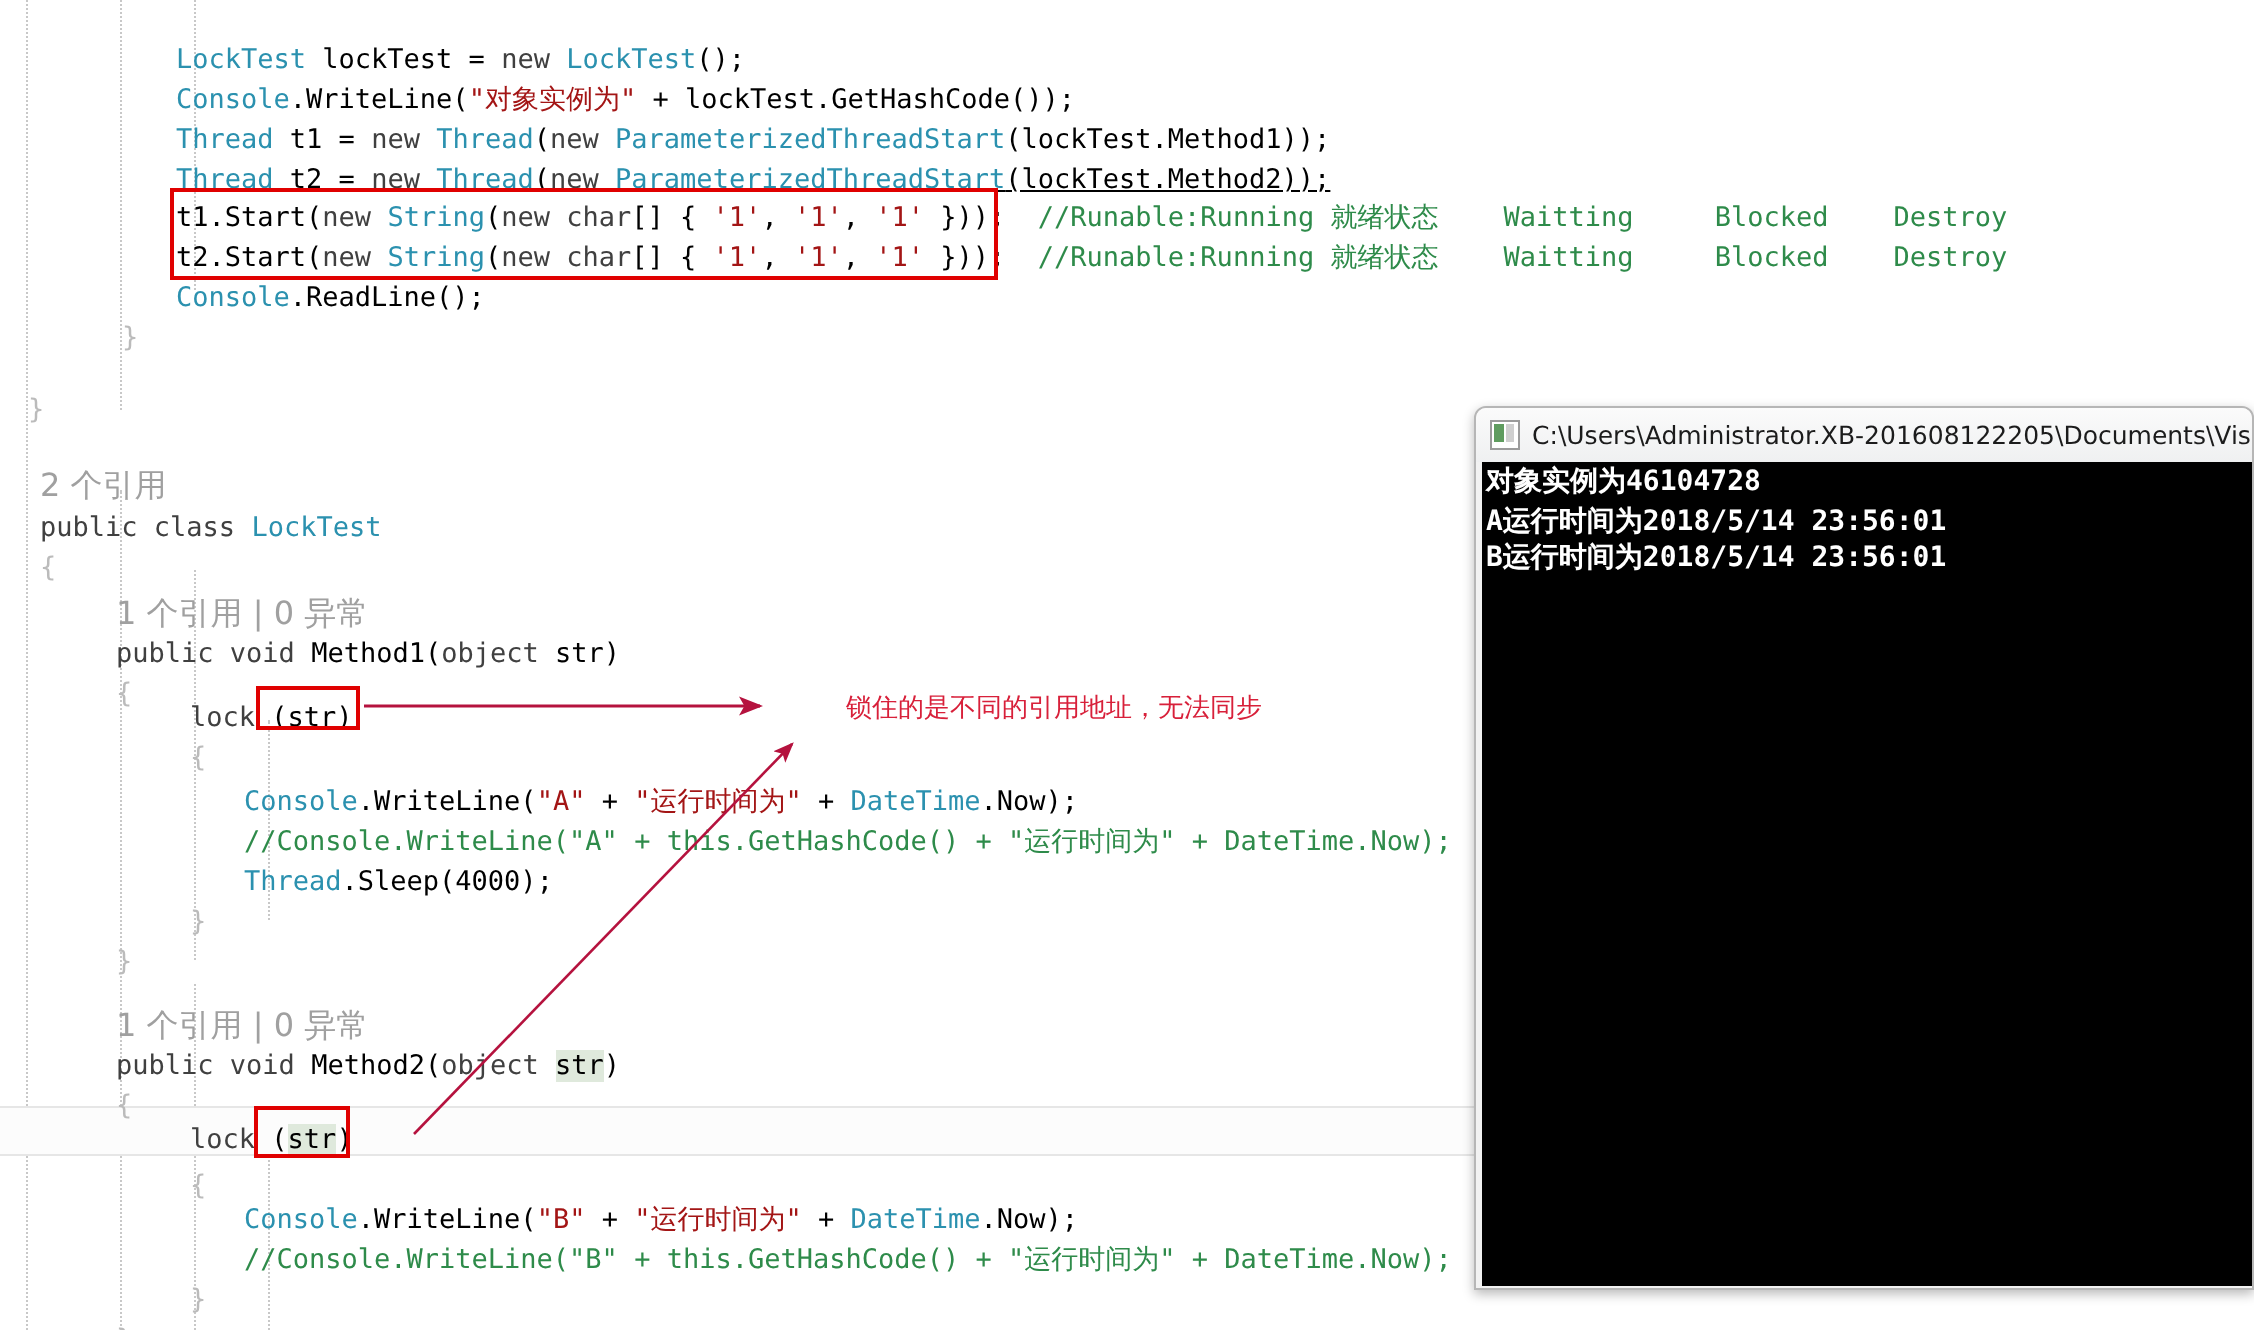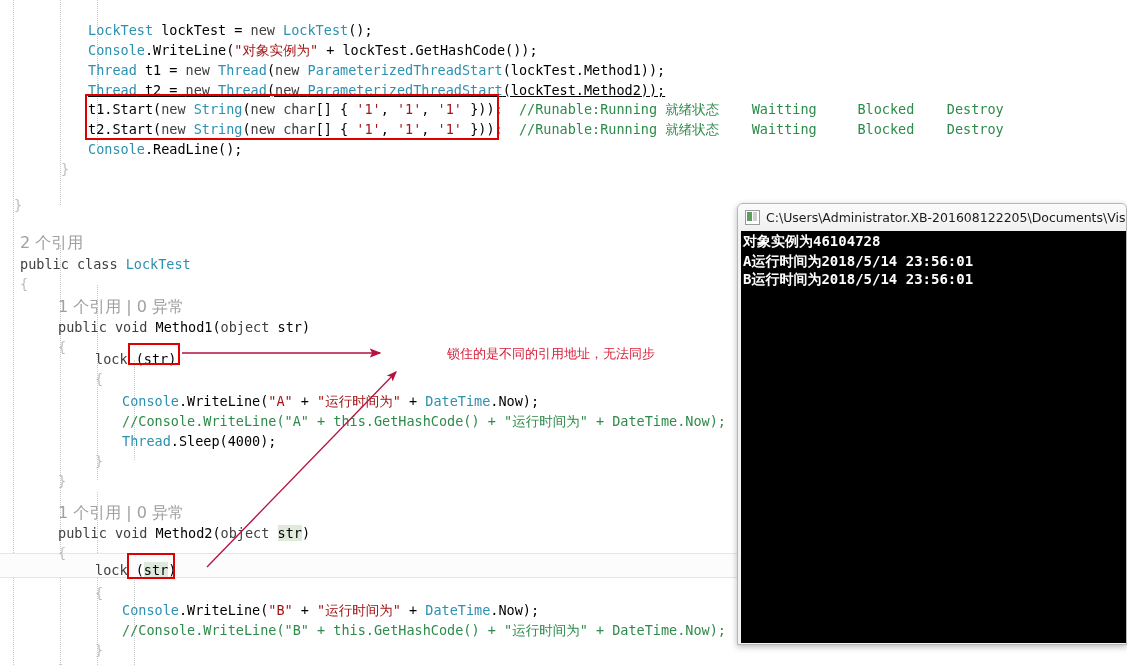--- a/index.html
+++ b/index.html
@@ -160,21 +160,21 @@
   <svg width="1127" height="665" style="position:absolute;left:0;top:0;pointer-events:none;">
     <defs>
       <marker id="ah" markerWidth="9" markerHeight="9" refX="7" refY="3.2" orient="auto">
         <path d="M0,0 L8,3.2 L0,6.4 L1.8,3.2 z" fill="#b5123e"></path>
       </marker>
     </defs>
     <line x1="182" y1="353" x2="380" y2="353" stroke="#b5123e" stroke-width="1.5" marker-end="url(#ah)"></line>
     <line x1="207" y1="567" x2="396" y2="372" stroke="#b5123e" stroke-width="1.3" marker-end="url(#ah)"></line>
   </svg>
 
-  <div class="anno-text" style="left:423px;top:345px;margin-left:24px;">锁住的是不同的引用地址，无法同步</div>
+  <div class="anno-text" style="left:423px;top:345px;">锁住的是不同的引用地址，无法同步</div>
 
   <div id="redboxes">
       <div class="redbox" style="left: 85px; top: 94px; width: 414px; height: 46px; border-color: rgb(224, 0, 0);"></div>
       <div class="redbox" style="left: 128px; top: 343px; width: 52px; height: 22px; border-color: rgb(224, 0, 0);"></div>
       <div class="redbox" style="left: 127px; top: 553px; width: 48px; height: 26px; border-color: rgb(224, 0, 0);"></div>
       <div class="redbox" style="left: 740px; top: 256px; width: 240px; height: 34px; border-color: rgb(224, 0, 0);"></div>
     </div>
 
   <div class="console-win">
     <div class="console-title">

